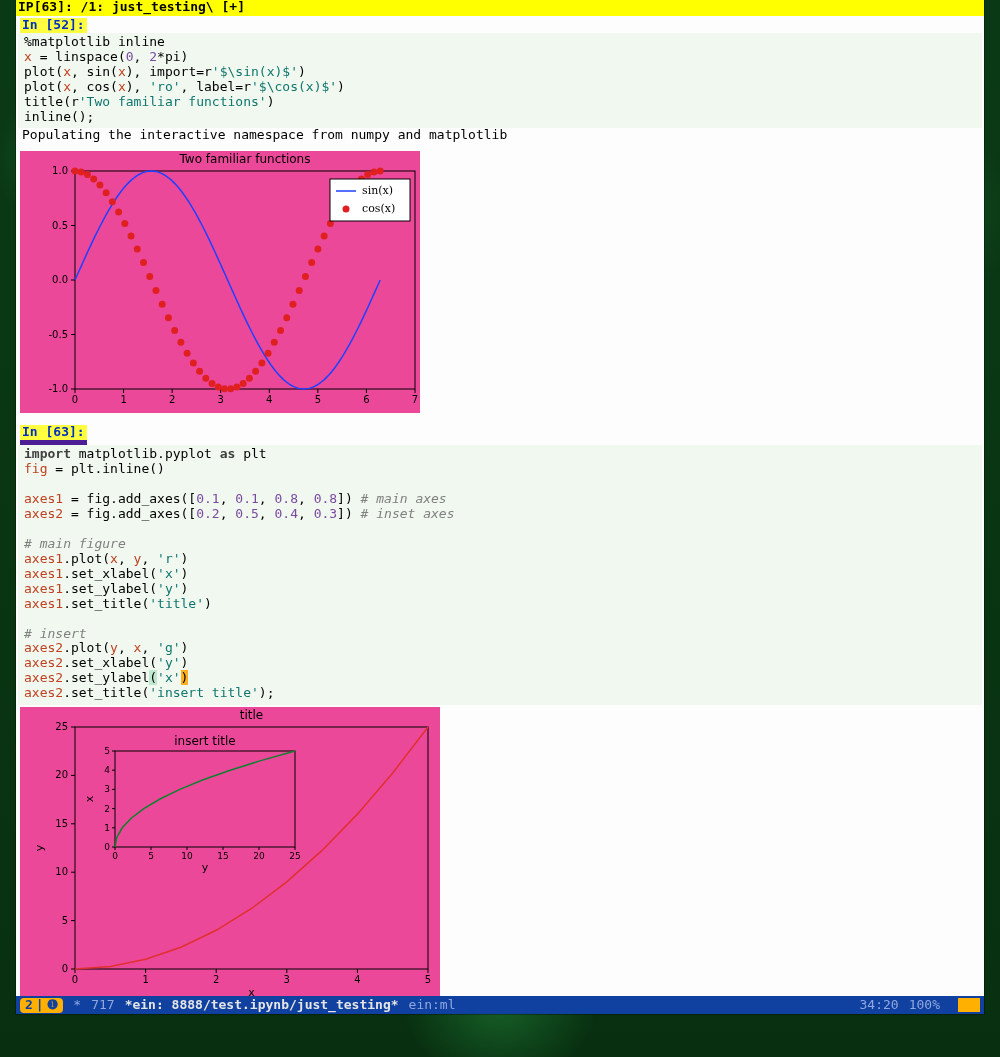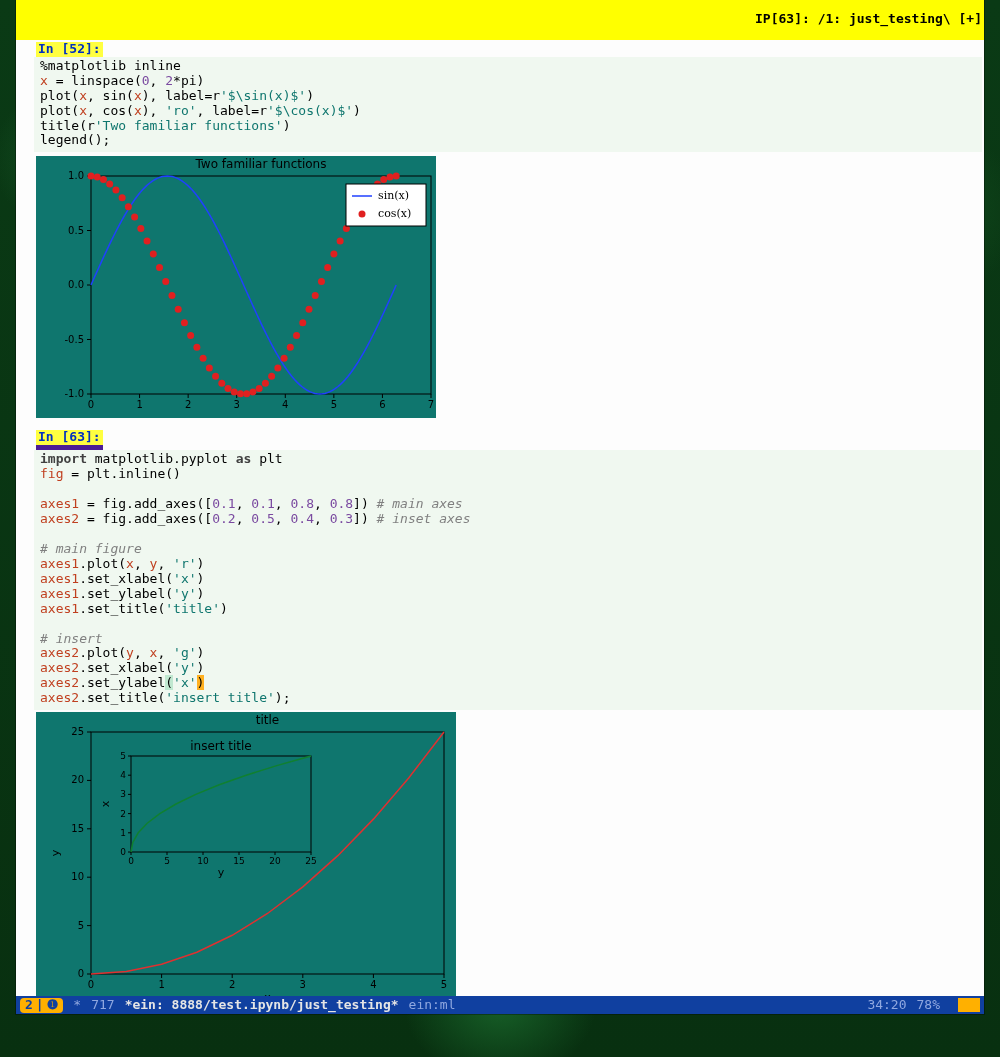--- a/index.html
+++ b/index.html
@@ -26,30 +26,28 @@
     left: 16px; top: 0;
     width: 968px; height: 1014px;
     background: #fdfdfd;
     box-shadow: 0 0 0 1px rgba(0,0,0,0.3);
     display: flex; flex-direction: column;
     line-height: 1.15;
   }
   .titlebar {
     background: #ffff00;
     color: #000; font-weight: bold;
-    padding: 12px 2px;
+    padding: 0 2px;
     height: 16px;
     white-space: pre;
-    text-align: right;
   }
   .content {
     flex: 1 1 auto;
     background: #fdfdfd;
     overflow: hidden;
-    margin-left: 16px;
   }
   .cell-in-label {
     display: inline-block;
     background: #ffff40;
     color: #0030c0;
     font-weight: bold;
     padding: 0 2px;
     margin: 2px 0 0 4px;
   }
   .cell-in-label.current { border-bottom: 5px solid #4c1d95; padding-bottom:0; }
@@ -85,21 +83,21 @@
     padding: 0 5px; font-weight: bold;
     display: inline-flex; align-items: center; gap:3px;
   }
   .modeline .dim { color: #90a8e0; }
   .modeline .mid { flex: 1; }
   .modeline .endcap { width: 22px; height: 14px; background: #ffb000; margin-left:8px; }
 
   
   .chart {
     position: relative;
-    background: #0f766e;
+    background: #ec4899;
     text-align: center;
   }
   .axis-line { stroke: #000; stroke-width: 1; fill: none; }
   .tick { stroke: #000; stroke-width: 1; }
   .ticklabel { font-family: "DejaVu Sans", sans-serif; font-size: 10px; fill: #000; }
   .ticklabel-sm { font-family: "DejaVu Sans", sans-serif; font-size: 9px; fill: #000; }
   .axislabel { font-family: "DejaVu Sans", sans-serif; font-size: 11px; fill: #000; }
   .chart-title { font-family: "DejaVu Sans", sans-serif; font-size: 12px; fill: #000; text-anchor: middle; }
   .legend-box { fill: #fff; stroke: #000; stroke-width: 1; }
   .legend-text { font-family: "DejaVu Serif", serif; font-size: 11px; fill: #000; }
@@ -112,24 +110,25 @@
 <div class="term">
 
   <div class="titlebar">IP[63]: /1: just_testing\ [+]</div>
 
   <div class="content">
 
     
     <div class="cell-in-label">In [52]:</div>
     <div class="code-block"><span class="op">%matplotlib inline</span>
 <span class="var">x</span><span class="op"> = linspace(</span><span class="num">0</span><span class="op">, </span><span class="num">2</span><span class="op">*pi)</span>
-<span class="op">plot(</span><span class="var">x</span><span class="op">, sin(</span><span class="var">x</span><span class="op">), label=r</span><span class="str">'$\sin(x)$'</span><span class="op">)</span>
+<span class="op">plot(</span><span class="var">x</span><span class="op">, sin(</span><span class="var">x</span><span class="op">), import=r</span><span class="str">'$\sin(x)$'</span><span class="op">)</span>
 <span class="op">plot(</span><span class="var">x</span><span class="op">, cos(</span><span class="var">x</span><span class="op">), </span><span class="str">'ro'</span><span class="op">, label=r</span><span class="str">'$\cos(x)$'</span><span class="op">)</span>
 <span class="op">title(r</span><span class="str">'Two familiar functions'</span><span class="op">)</span>
-<span class="op">legend();</span></div>
+<span class="op">inline();</span></div>
+    <div class="out-text">Populating the interactive namespace from numpy and matplotlib</div>
 
     
     <div class="chart" style="margin:4px 0 10px 4px; width:400px;">
       <svg id="svg-chart1" width="400" height="258">
           <text x="225" y="12" class="chart-title" text-anchor="middle">Two familiar functions</text>
           <rect x="55" y="20" width="340" height="218" class="axis-line"></rect>
           <line x1="55" y1="238" x2="55" y2="242" class="tick"></line>
           <text x="55" y="252" class="ticklabel" text-anchor="middle">0</text>
           <line x1="103.57142857142857" y1="238" x2="103.57142857142857" y2="242" class="tick"></line>
           <text x="103.57142857142857" y="252" class="ticklabel" text-anchor="middle">1</text>
@@ -303,16 +302,16 @@
   <div class="modeline">
     <span class="badge">
       <span>2</span>|<span>❶</span>
     </span>
     <span class="dim">*</span>
     <span class="dim">717</span>
     <span style="color:#e5e5e5;font-weight:bold">*ein: 8888/test.ipynb/just_testing*</span>
     <span class="dim">ein:ml</span>
     <span class="mid"></span>
     <span class="dim">34:20</span>
-    <span class="dim">78%</span>
+    <span class="dim">100%</span>
     <span class="endcap"></span>
   </div>
 </div>
 
 </body></html>

